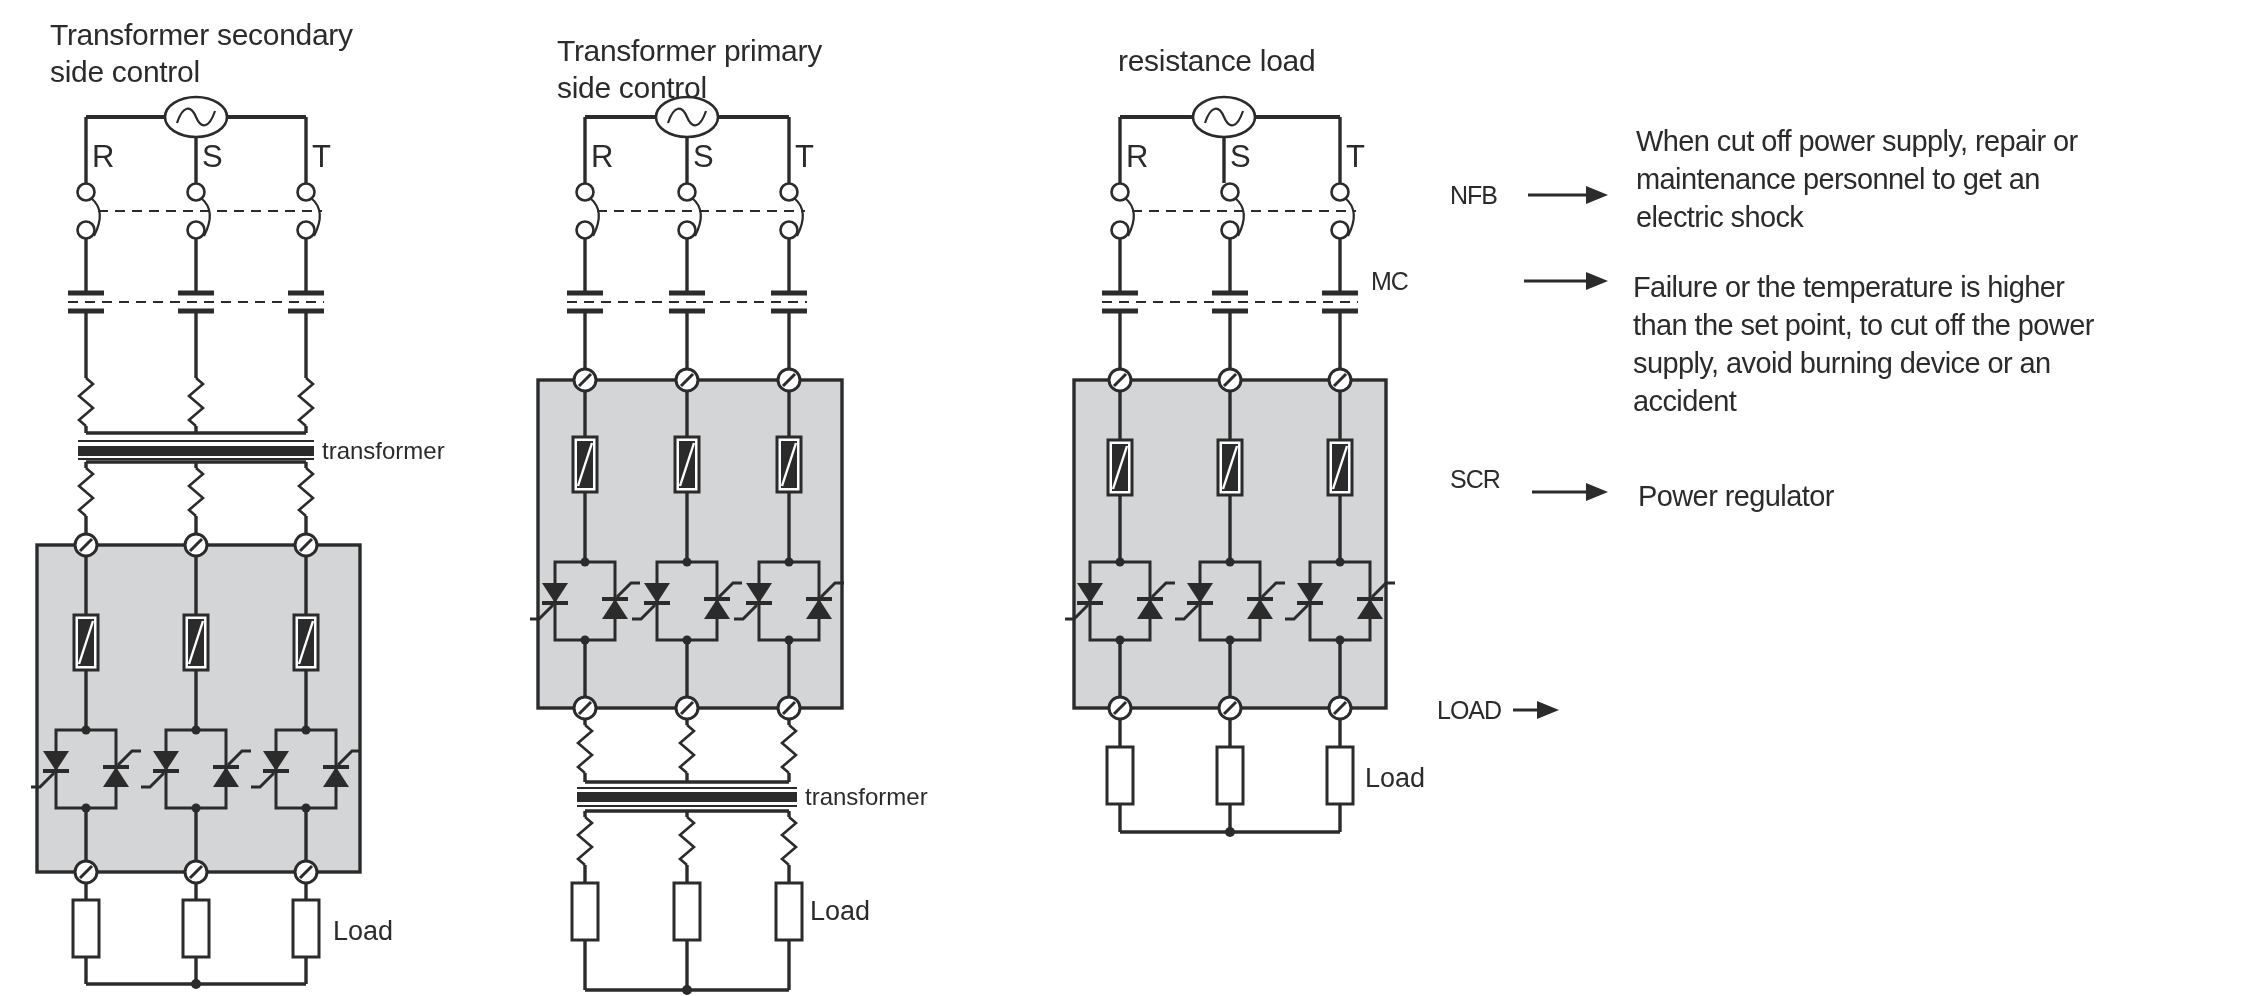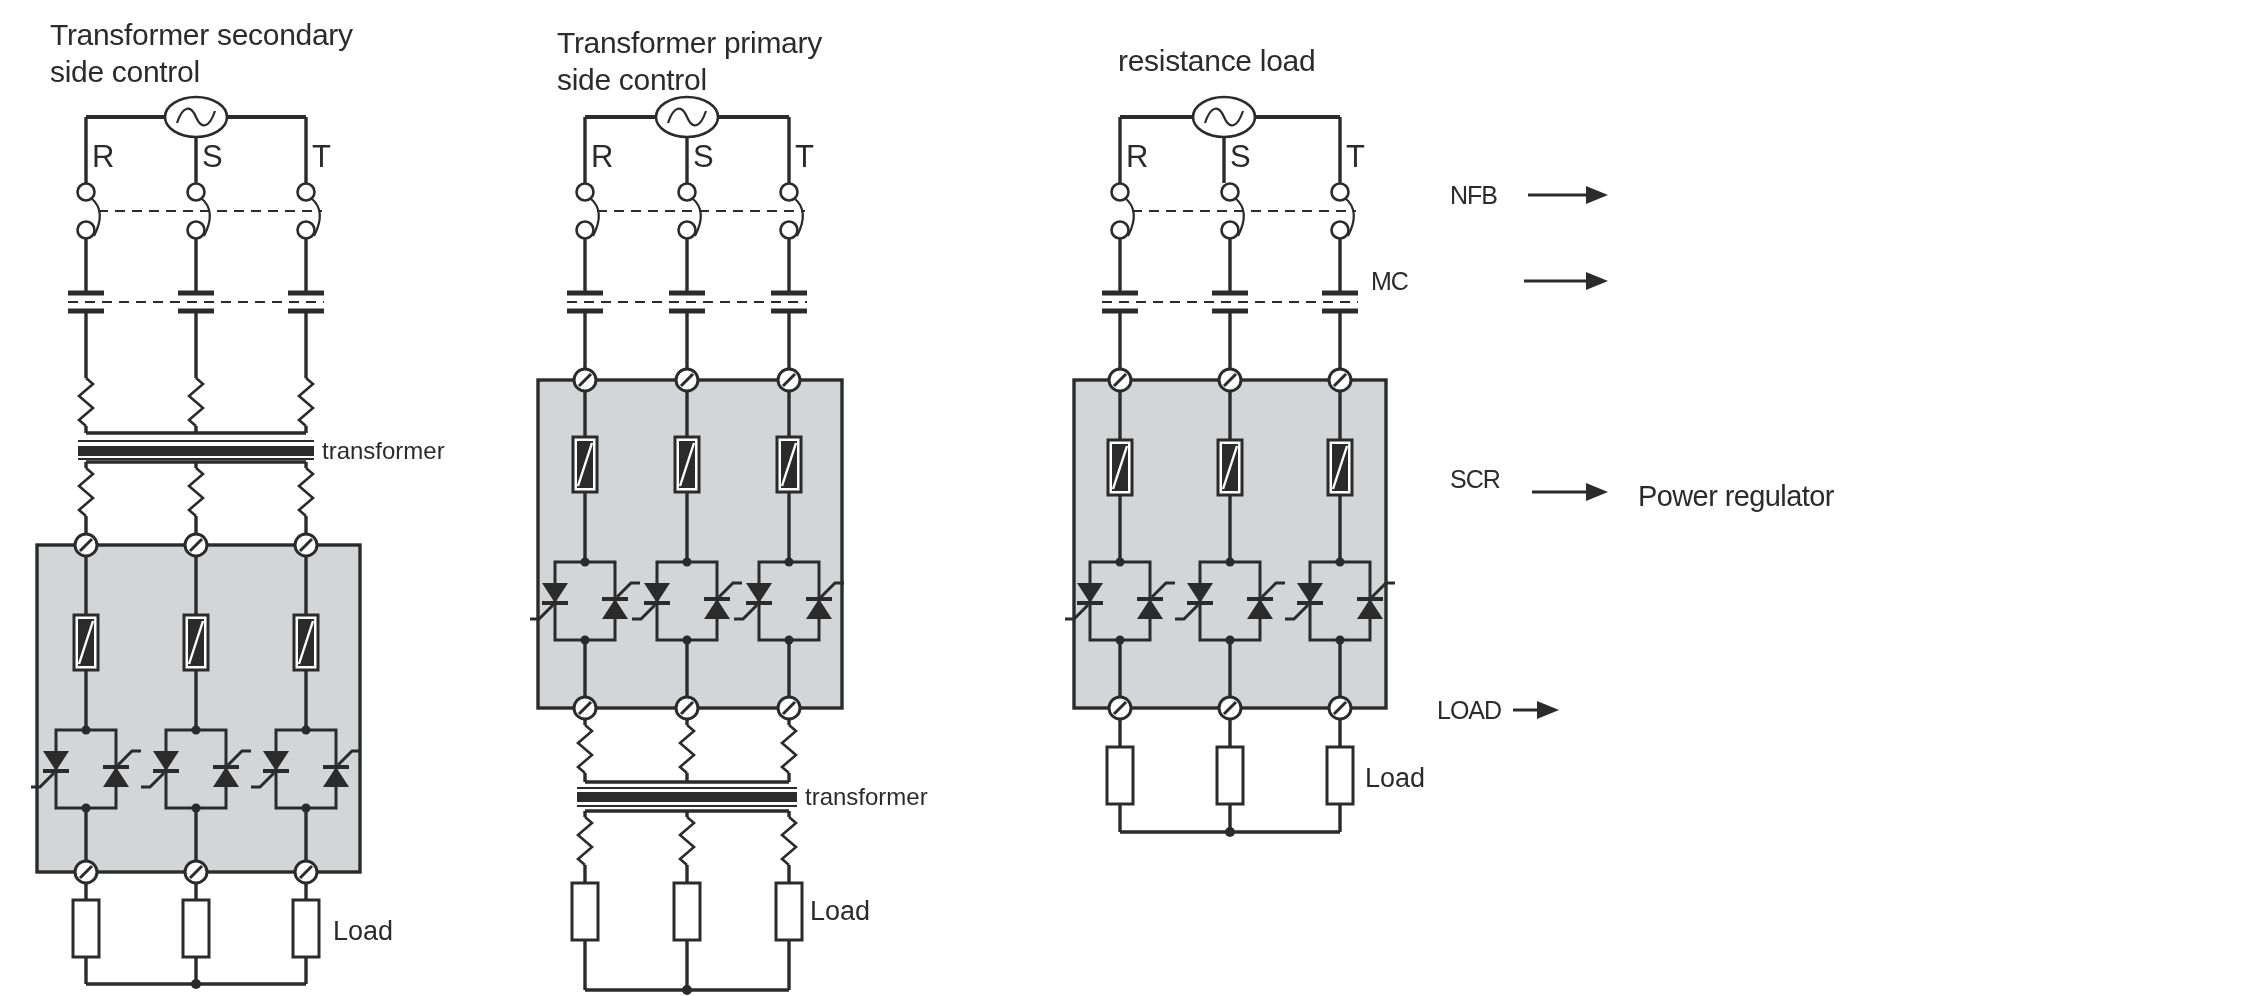--- a/index.html
+++ b/index.html
@@ -32,21 +32,21 @@
   .cl {font-size:24px;}
   .ll {font-size:27px;}
 </style>
 </head>
 <body>
 
 <div class="stage">
 
   <div class="abs title" style="left:50px;top:16px;">Transformer secondary
 side control</div>
-  <div class="abs title" style="left:557px;top:24px;">Transformer primary
+  <div class="abs title" style="left:557px;top:32px;">Transformer primary
 side control</div>
   <div class="abs title" style="left:1118px;top:42px;text-align:right;">resistance load</div>
 
   <svg class="layer" width="2258" height="996" viewBox="0 0 2258 996">
     <defs>
       <g id="b">
         <circle class="oc" cx="0" cy="9" r="8.5"></circle>
         <circle class="oc" cx="0" cy="47" r="8.5"></circle>
         <path class="tn" d="M5,15 Q21,28 8,53"></path>
       </g>
@@ -257,21 +257,28 @@
       <line class="g3" x1="1532" y1="492" x2="1586" y2="492"></line>
       <polygon class="bk" points="1586,483 1608,492 1586,501"></polygon>
     </g>
     <g>
       <line class="g3" x1="1513" y1="710" x2="1537" y2="710"></line>
       <polygon class="bk" points="1537,701 1559,710 1537,719"></polygon>
     </g>
   </svg>
 
   <div class="abs term" style="left:1450px;top:176px;">NFB</div>
+  <div class="abs desc" style="left:1636px;top:122px;">When cut off power supply, repair or
+maintenance personnel to get an
+electric shock</div>
 
   <div class="abs term" style="left:1371px;top:262px;">MC</div>
+  <div class="abs desc" style="left:1633px;top:268px;">Failure or the temperature is higher
+than the set point, to cut off the power
+supply, avoid burning device or an
+accident</div>
 
   <div class="abs term" style="left:1450px;top:460px;">SCR</div>
   <div class="abs desc" style="left:1638px;top:477px;">Power regulator</div>
 
   <div class="abs term" style="left:1437px;top:691px;">LOAD</div>
 
 </div>
 
 </body></html>

